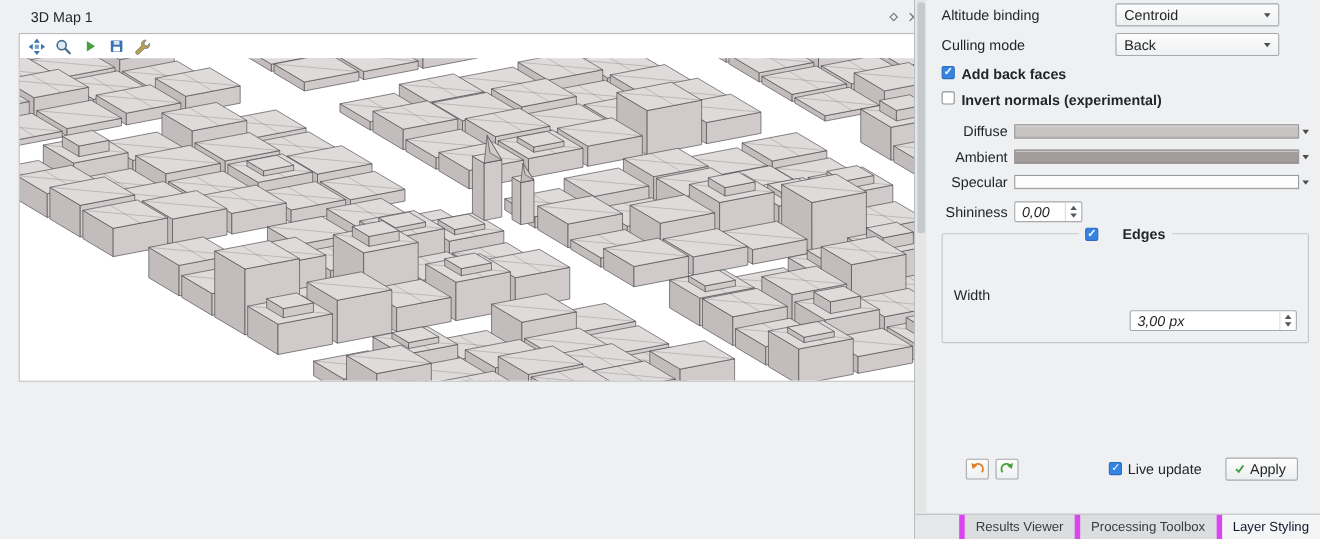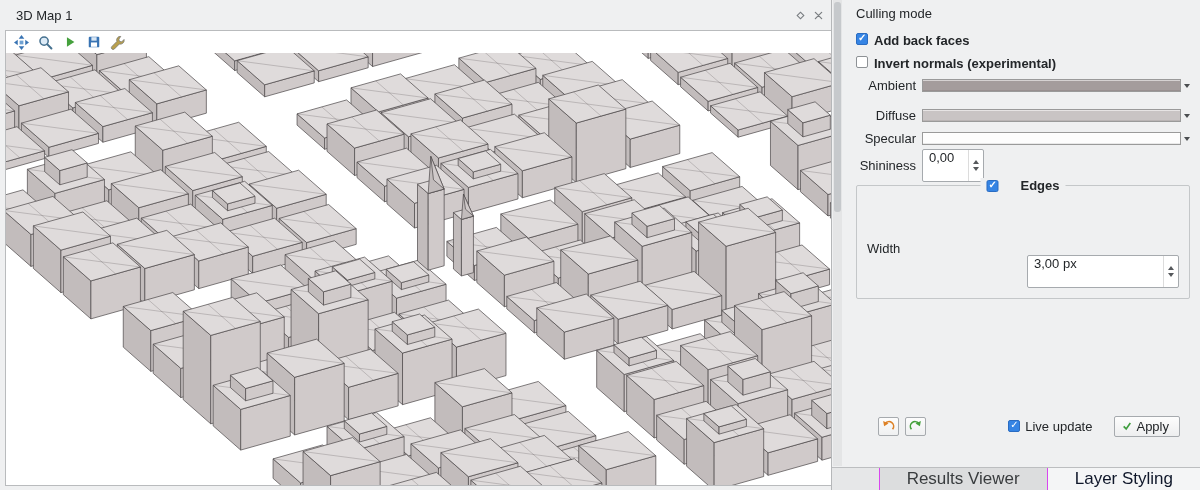--- a/index.html
+++ b/index.html
@@ -4,21 +4,21 @@
 <style>
   * { box-sizing: border-box; }
   html,body { margin:0; padding:0; }
   body {
     width:1200px; height:490px; position:relative; overflow:hidden;
     background:#eff0f1; color:#232629;
     font-family:"Liberation Sans", sans-serif; font-size:13px;
   }
 
   
-  .map-panel { position:absolute; left:4px; top:0; width:831px; height:486px; }
+  .map-panel { position:absolute; left:16px; top:0; width:831px; height:347px; }
   .map-titlebar { height:30px; display:flex; align-items:center; padding:0 10px 0 12px; }
   .titlebar-icons { margin-left:auto; display:flex; align-items:center; gap:9px; padding-right:2px; }
   .titlebar-icons span { display:flex; align-items:center; justify-content:center; cursor:default; }
   .map-content {
     position:absolute; left:1px; right:1px; top:30px; bottom:0;
     background:#ffffff; border:1px solid #b9bbbd;
     display:flex; flex-direction:column;
   }
   .map-toolbar { height:22px; display:flex; align-items:center; gap:7px; padding:0 7px; flex:none; }
   .icon-btn { width:17px; height:17px; display:flex; align-items:center; justify-content:center; border-radius:2px; }
@@ -56,22 +56,22 @@
 
   .mat-row { display:flex; align-items:center; margin-top:8px; height:15px; }
   .mat-row.first { margin-top:15px; }
   .mat-label { width:66px; flex:none; text-align:right; padding-right:6px; }
   .color-bar { flex:1; height:13px; border:1px solid #9a9a9a;
     box-shadow: inset 0 1px 0 rgba(255,255,255,.55), inset 0 -1px 0 rgba(0,0,0,.08); }
   .mini-arrow { flex:none; width:0; height:0; margin-left:3px;
     border-left:3px solid transparent; border-right:3px solid transparent; border-top:4px solid #4a4d50; }
 
   .spinbox {
-    height:33px; background:#fff; border:1px solid #a6aaae; border-radius:2px;
-    display:flex; padding-left:6px; cursor:text;
+    height:19px; background:#fff; border:1px solid #a6aaae; border-radius:2px;
+    display:flex; align-items:center; padding-left:6px; cursor:text;font-style:italic;
   }
   .spin-arrows { margin-left:auto; align-self:stretch; display:flex; flex-direction:column;
     justify-content:center; gap:3px; padding:0 4px; border-left:1px solid #dcdcdc; }
   .spin-up { width:0; height:0; border-left:3px solid transparent; border-right:3px solid transparent; border-bottom:4px solid #55585b; }
   .spin-down { width:0; height:0; border-left:3px solid transparent; border-right:3px solid transparent; border-top:4px solid #55585b; }
 
   .groupbox { margin-top:10px; border:1px solid #c4c7c9; border-radius:2px;
     position:relative; padding:16px 10px 10px 10px; }
   .groupbox-title { position:absolute; top:-8px; left:50%; transform:translateX(-50%);
     background:#eff0f1; padding:0 6px; display:flex; align-items:center; gap:22px; font-weight:bold; }
@@ -87,22 +87,22 @@
   .small-btn { width:21px; height:19px; border:1px solid #a6aaae; border-radius:2px;
     background:linear-gradient(#fdfdfd,#eff0f1); display:flex; align-items:center; justify-content:center; cursor:pointer; }
   .live-update { margin-left:auto; display:flex; align-items:center; gap:5px; }
   .apply-btn { height:21px; margin-left:16px; padding:0 10px 0 7px;
     border:1px solid #a6aaae; border-radius:2px; background:linear-gradient(#fdfdfd,#edeeef);
     display:flex; align-items:center; gap:4px; cursor:pointer; }
 
   .tabbar { position:absolute; left:0; right:0; bottom:0; height:23px;
     background:#e6e7e8; border-top:1px solid #bcbec0;
     display:flex; justify-content:flex-end; align-items:stretch; }
-  .tab { display:flex; align-items:center; padding:0 27px; font-size:17px; color:#393c3e;
-    background:#dcddde; border-left:1px solid #d946ef; cursor:pointer; }
+  .tab { display:flex; align-items:center; padding:0 10px; font-size:12px; color:#393c3e;
+    background:#dcddde; border-left:5px solid #d946ef; cursor:pointer; }
   .tab:last-child { border-right:none; }
   .tab.on { background:#f4f5f6; color:#0f172a; }
 </style>
 </head>
 <body>
 
 <div class="map-panel">
   <div class="map-titlebar">
     <span>3D Map 1</span>
     <span class="titlebar-icons">
@@ -954,44 +954,55 @@
   </div>
 </div>
 
 <div class="style-panel">
   <div class="v-scrollbar">
     <div class="v-scroll-handle"></div>
   </div>
 
   <div class="panel-body">
 
+    <div class="form-row">
+      <span class="form-label">Altitude binding</span>
+      <div class="combo">
+        <span>Centroid</span>
+        <span class="combo-arrow"></span>
+      </div>
+    </div>
 
     <div class="form-row">
       <span class="form-label">Culling mode</span>
+      <div class="combo">
+        <span>Back</span>
+        <span class="combo-arrow"></span>
+      </div>
     </div>
 
     <div class="check-row">
       <span class="checkbox on"></span>
       <span>Add back faces</span>
     </div>
 
     <div class="check-row">
       <span class="checkbox"></span>
       <span>Invert normals (experimental)</span>
     </div>
 
+    <div class="mat-row first">
+      <span class="mat-label">Diffuse</span>
+      <span class="color-bar" style="background: rgb(201, 196, 196);"></span>
+      <span class="mini-arrow"></span>
+    </div>
+
     <div class="mat-row">
       <span class="mat-label">Ambient</span>
       <span class="color-bar" style="background: rgb(164, 156, 156);"></span>
-      <span class="mini-arrow"></span>
-    </div>
-
-    <div class="mat-row first">
-      <span class="mat-label">Diffuse</span>
-      <span class="color-bar" style="background: rgb(201, 196, 196);"></span>
       <span class="mini-arrow"></span>
     </div>
 
     <div class="mat-row">
       <span class="mat-label">Specular</span>
       <span class="color-bar" style="background: rgb(253, 253, 253);"></span>
       <span class="mini-arrow"></span>
     </div>
 
     <div class="mat-row" style="margin-top:10px; height:19px;">
@@ -1044,15 +1055,16 @@
           <path d="M2 6.5 L5 9.5 L10 2.5" fill="none" stroke="#3f9e3f" stroke-width="2"></path>
         </svg>
         <span>Apply</span>
       </span>
     </div>
 
   </div>
 
   <div class="tabbar">
     <span class="tab">Results Viewer</span>
+    <span class="tab">Processing Toolbox</span>
     <span class="tab on">Layer Styling</span>
   </div>
 </div>
 
 </body></html>

